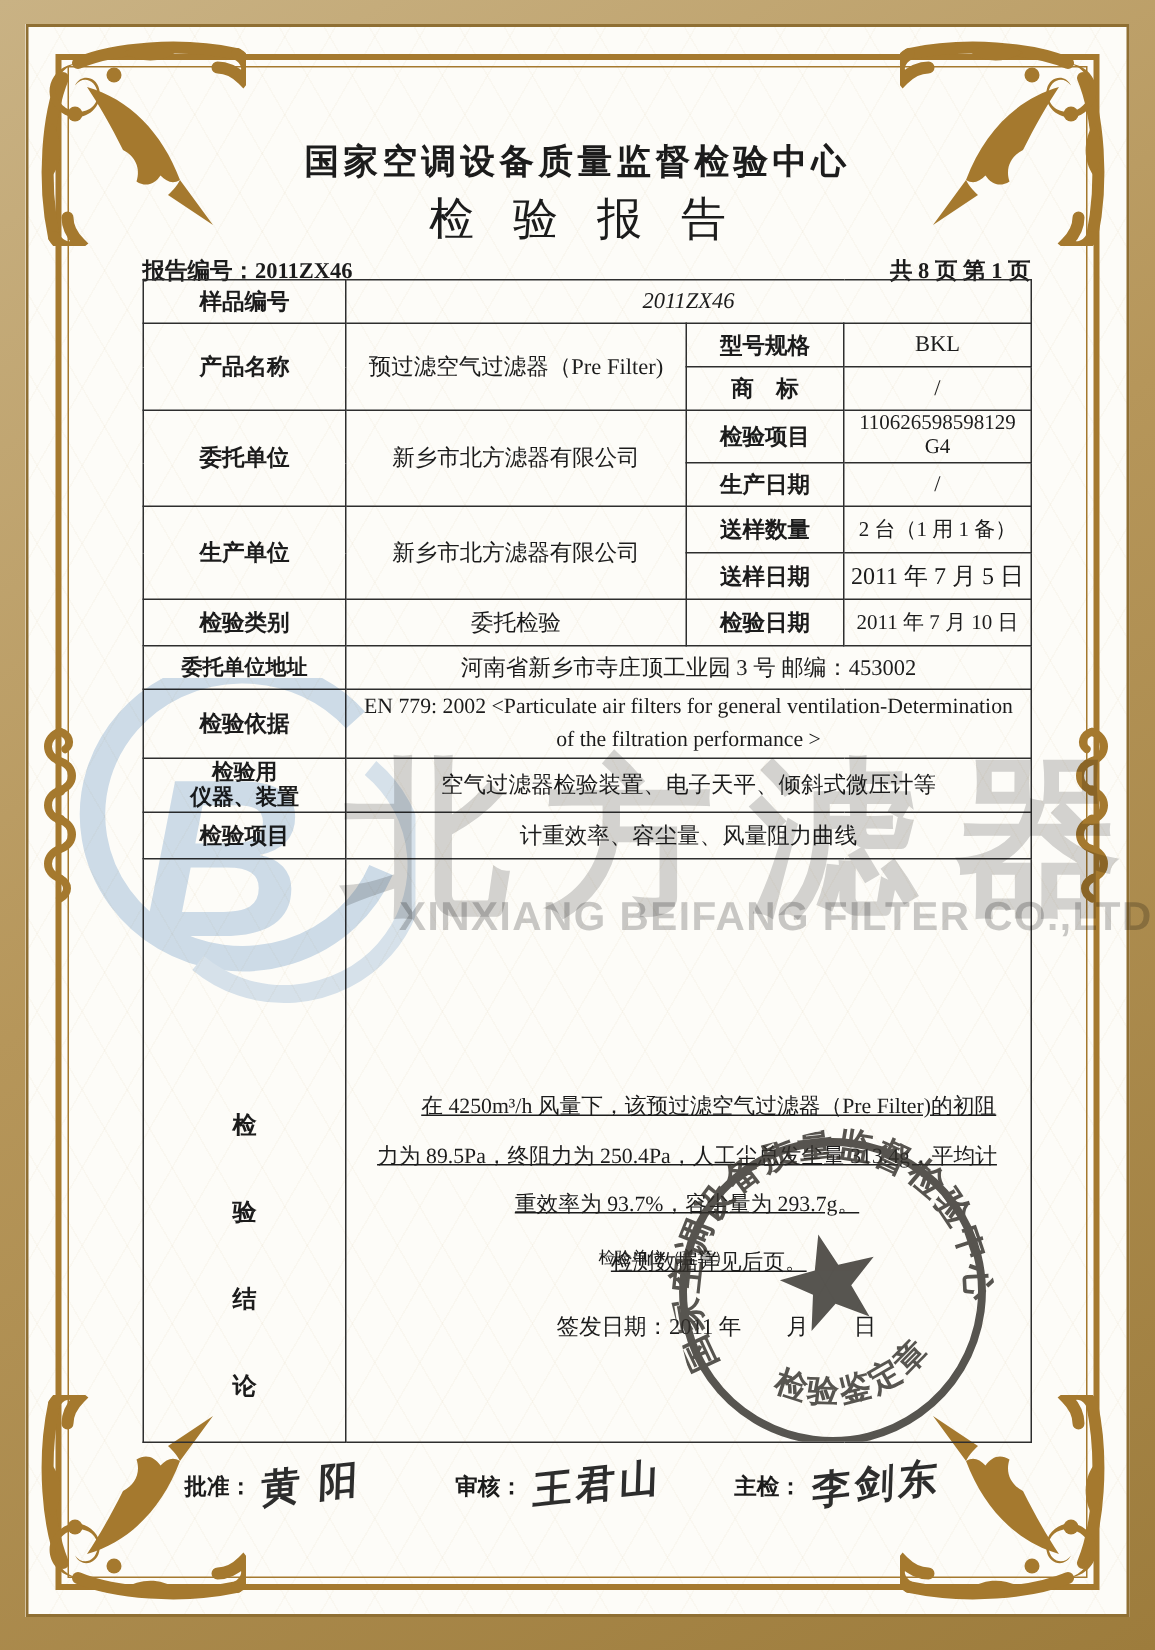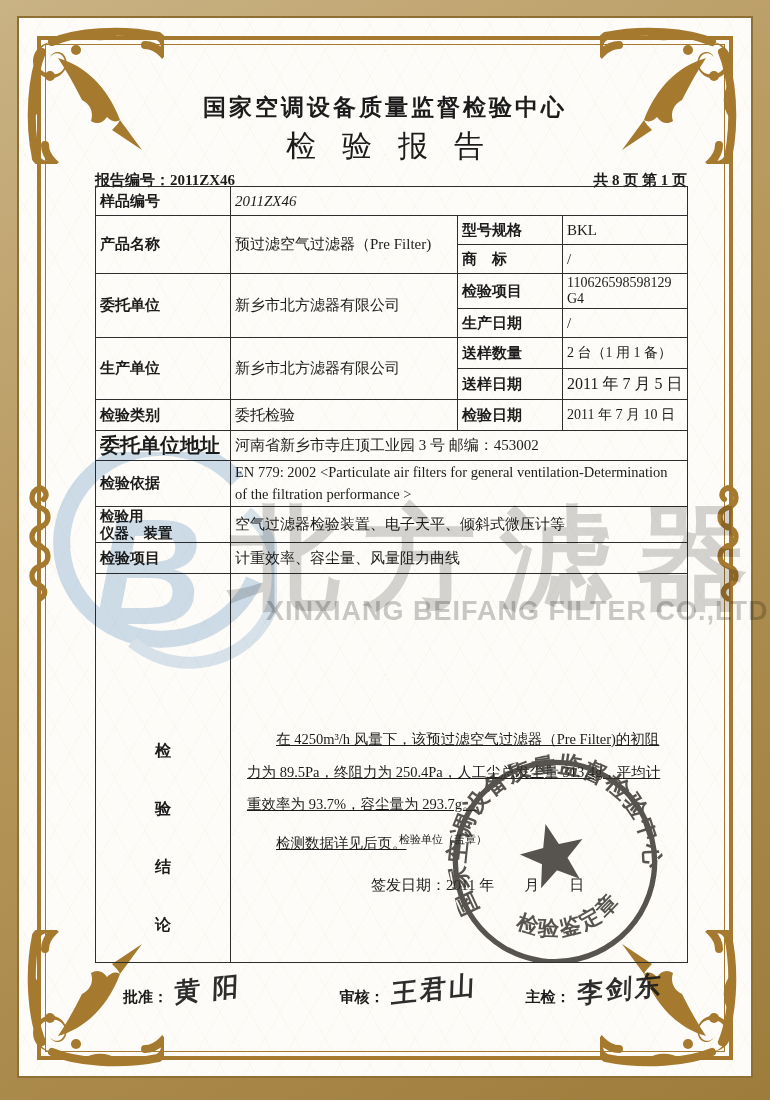--- a/index.html
+++ b/index.html
@@ -10,36 +10,36 @@
                      repeating-linear-gradient(-60deg,rgba(190,160,100,0.05) 0 1px,transparent 1px 26px);
     box-shadow:inset 0 0 0 2px #8f6f33;}
   .gold-border{position:absolute;left:37px;top:36px;right:37px;bottom:40px;border:4px solid #a5792e;}
   .gold-border-inner{position:absolute;inset:4px;border:1px solid #a5792e;}
   .orn{position:absolute;color:#a5792e;}
   .content{position:absolute;left:0;top:0;width:770px;height:901px;color:#1c1c1c;}
   .org-title{position:absolute;left:0;right:0;top:92px;text-align:center;font-size:23px;font-weight:bold;letter-spacing:3px;margin:0;}
   .report-title{position:absolute;left:0;right:0;top:126px;text-align:center;font-size:30px;font-weight:normal;letter-spacing:26px;text-indent:26px;margin:0;}
   .meta-row{position:absolute;left:95px;top:161px;width:592px;display:flex;justify-content:space-between;font-size:15px;font-weight:bold;margin-top:10px;}
   .doc-table{position:absolute;left:95px;top:186px;width:592px;border-collapse:collapse;table-layout:fixed;font-size:15px;}
-  .doc-table td{border:1.5px solid #2e2e2e;vertical-align:middle;padding:1px 4px;overflow:hidden;}
+  .doc-table td{border:1.5px solid #2e2e2e;text-align:center;vertical-align:middle;padding:1px 4px;overflow:hidden;}
   .doc-table .lbl{font-weight:600;}
   .h30{height:29px}.h32{height:31px}.h34{height:33px}.h46{height:46px}
   .val-left{text-align:left;padding-left:12px;font-style:italic;}
   .basis-cell{font-size:14.5px;line-height:1.45;padding:2px 8px;}
   .two-line{line-height:1.15;font-size:14.5px;}
   .conclusion-label{vertical-align:top;}
   .conclusion-label .stack{display:flex;flex-direction:column;align-items:center;gap:37px;padding-top:140px;font-size:16px;font-weight:600;}
   .conclusion-cell{height:386px;vertical-align:top;position:relative;text-align:left;}
   .conclusion-text{padding:52px 14px 0 12px;font-size:14.5px;line-height:2.25;}
   .conclusion-text p{margin:0 0 6px 0;text-indent:2em;text-decoration:underline;}
   .seal-unit{position:absolute;left:168px;top:258px;font-size:11px;z-index:1;}
   .issue-date{position:absolute;left:140px;top:302px;font-size:15px;z-index:1;}
   .stamp{position:absolute;left:218px;top:182px;width:212px;height:212px;transform:rotate(-14deg);opacity:.82;z-index:2;}
   .sig-row{position:absolute;left:95px;top:976px;width:592px;display:flex;align-items:flex-start;font-size:15px;font-weight:bold;}
-  .sig-block{display:flex;align-items:flex-end;}
+  .sig-block{display:flex;align-items:center;}
   .sig-name{display:inline-block;font-size:26px;font-weight:700;letter-spacing:3px;transform:rotate(-6deg) skewX(-8deg);margin:-4px 0 0 6px;opacity:.92;}
   .wm-logo{position:absolute;left:42px;top:452px;opacity:.8;z-index:3;pointer-events:none;mix-blend-mode:multiply;}
   .wm-cn{position:absolute;left:228px;top:484px;font-family:"Liberation Sans","DejaVu Sans",sans-serif;font-size:112px;font-weight:bold;letter-spacing:24px;color:#9a9a9a;opacity:.42;white-space:nowrap;z-index:3;pointer-events:none;mix-blend-mode:multiply;}
   .wm-en{position:absolute;left:266px;top:596px;font-family:"Liberation Sans","DejaVu Sans",sans-serif;font-size:27px;font-weight:bold;letter-spacing:1px;color:#9f9f9f;opacity:.55;white-space:nowrap;z-index:3;pointer-events:none;mix-blend-mode:multiply;}
   .stamp text{font-family:"Liberation Serif","DejaVu Serif",serif;}
 </style>
 </head>
 <body>
 
 <div class="page">
@@ -158,21 +158,21 @@
         <td class="lbl">送样日期</td>
         <td style="font-size:16px">2011 年 7 月 5 日</td>
       </tr>
       <tr class="h32">
         <td class="lbl">检验类别</td>
         <td>委托检验</td>
         <td class="lbl">检验日期</td>
         <td style="font-size:14px">2011 年 7 月 10 日</td>
       </tr>
       <tr class="h30">
-        <td class="lbl" style="font-size:20px">委托单位地址</td>
+        <td class="lbl" style="font-size:14px">委托单位地址</td>
         <td colspan="3">河南省新乡市寺庄顶工业园 3 号 邮编：453002</td>
       </tr>
       <tr class="h46">
         <td class="lbl">检验依据</td>
         <td colspan="3" class="basis-cell">EN 779: 2002 &lt;Particulate air filters for general ventilation-Determination of the filtration performance &gt;</td>
       </tr>
       <tr class="h34">
         <td class="lbl two-line">
           <span>检验用</span><br>
           <span>仪器、装置</span>
@@ -214,21 +214,21 @@
         </td>
       </tr>
     </tbody>
       </table>
 
     <div class="sig-row">
       <div class="sig-block" style="margin-left:28px">
         <span>批准：</span>
         <span class="sig-name">黄 阳</span>
       </div>
-      <div class="sig-block" style="margin-left:98px">
+      <div class="sig-block" style="margin-left:62px">
         <span>审核：</span>
         <span class="sig-name">王君山</span>
       </div>
       <div class="sig-block" style="margin-left:48px">
         <span>主检：</span>
         <span class="sig-name">李剑东</span>
       </div>
     </div>
   </div>
 

